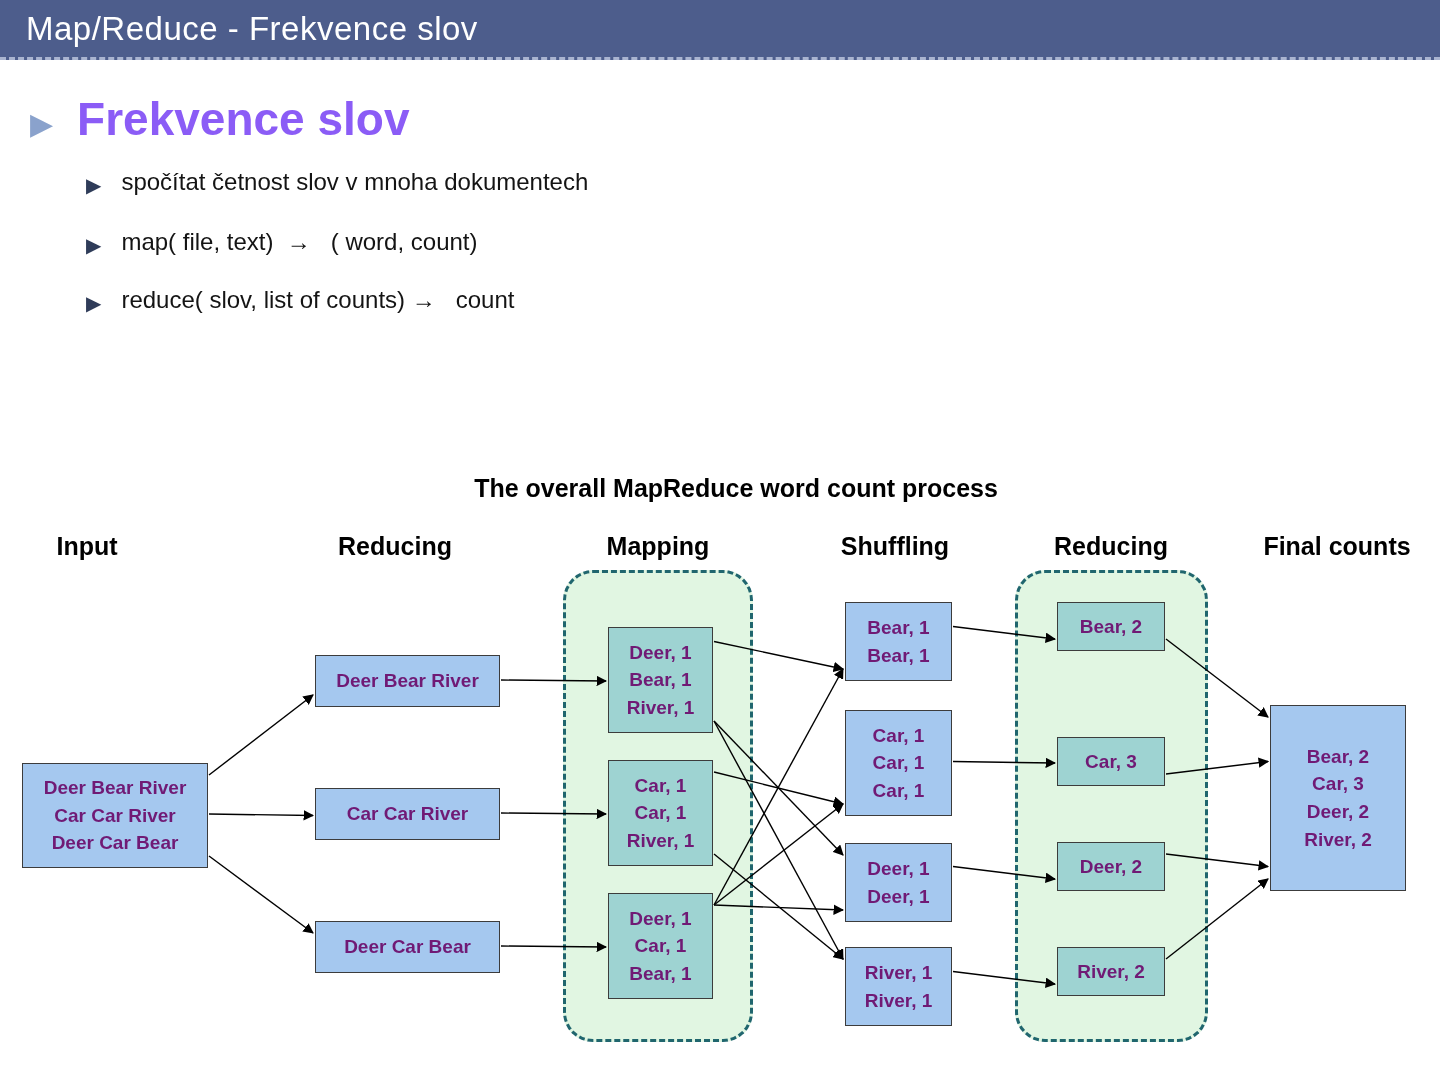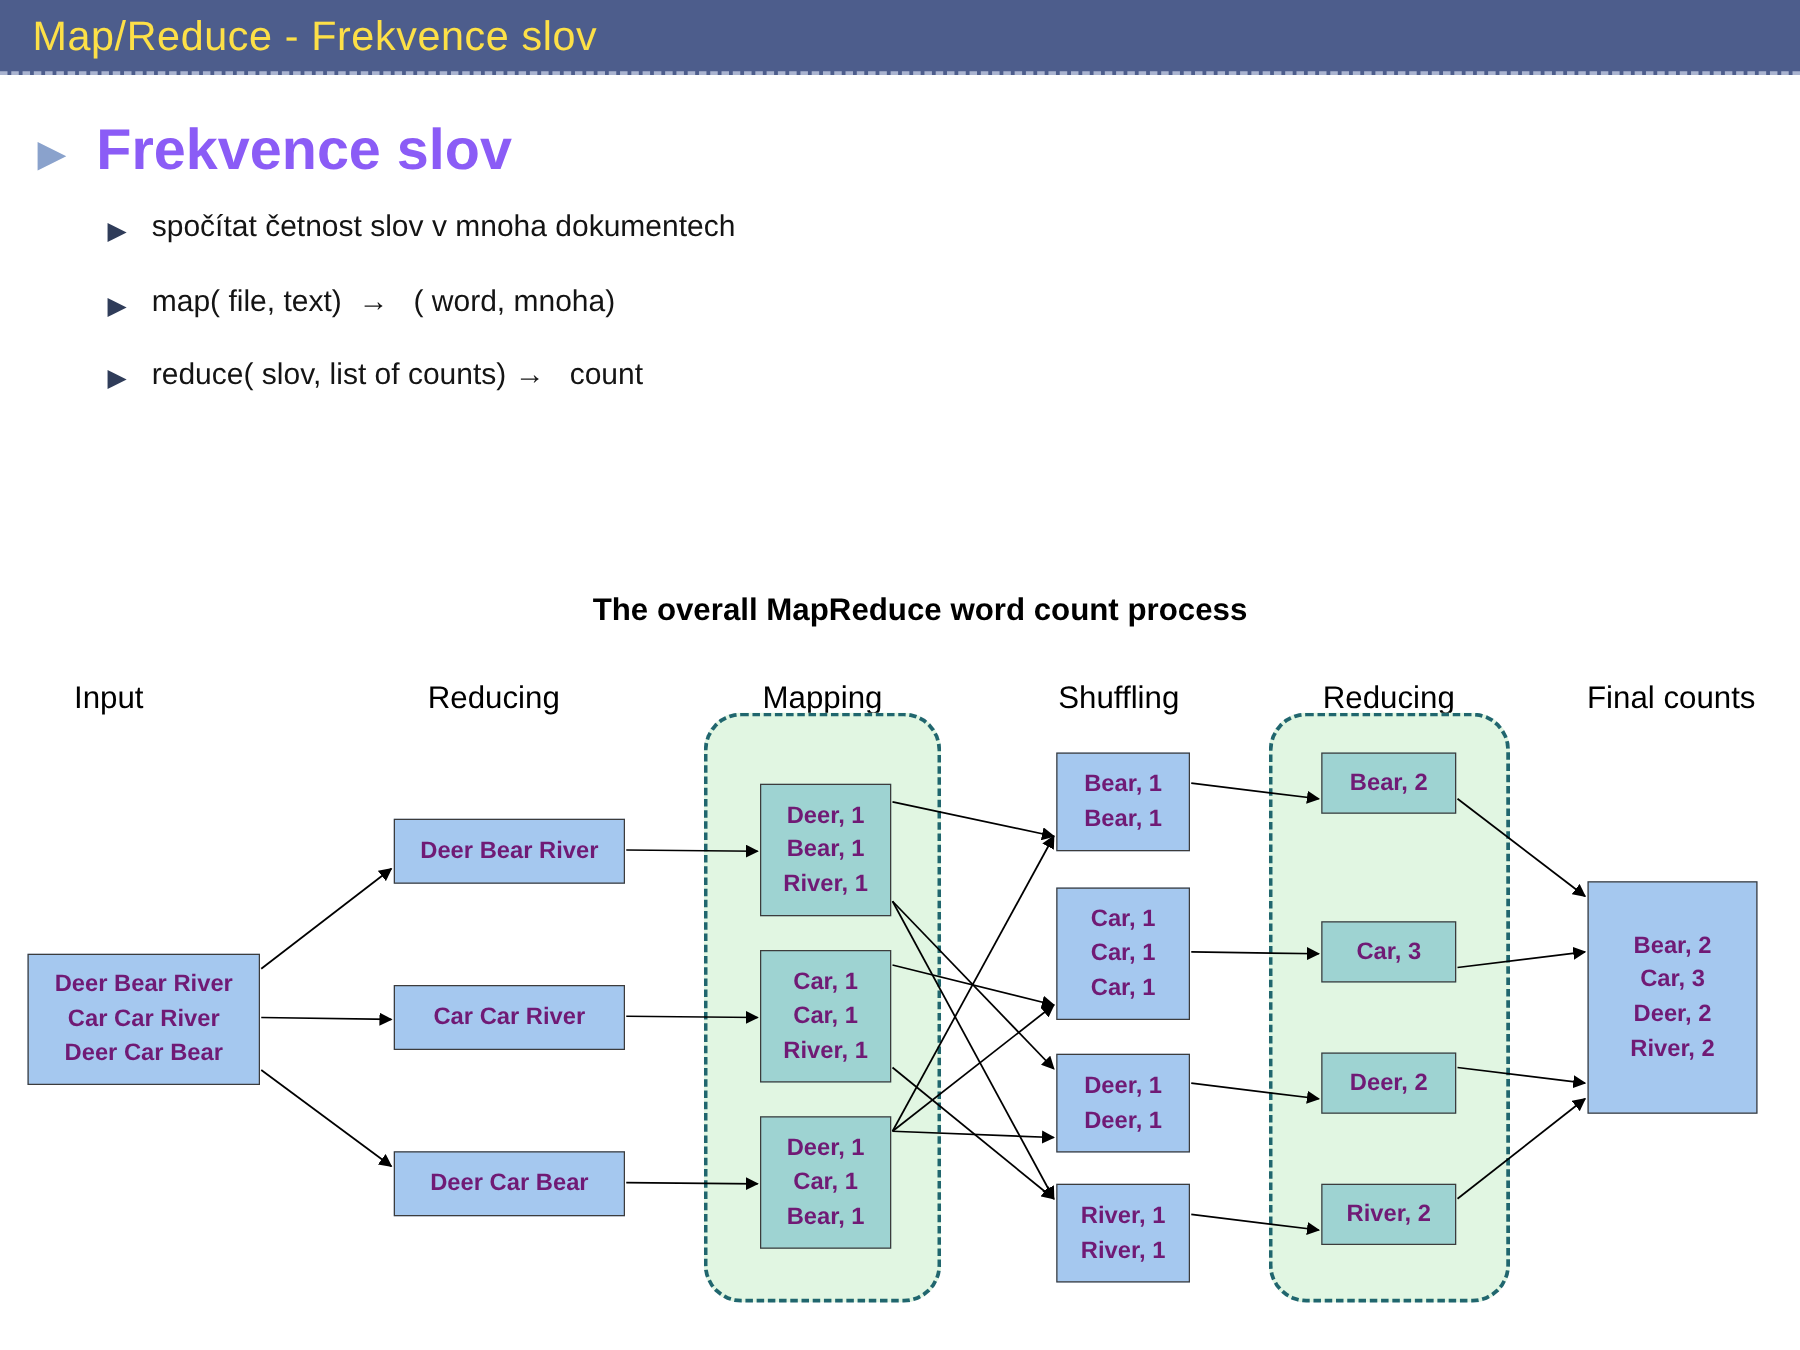--- a/index.html
+++ b/index.html
@@ -6,38 +6,38 @@
   html, body { background: #ffffff; }
   body { font-family: "Liberation Sans", sans-serif; }
   #slide { position: relative; width: 1440px; height: 1080px; background: #ffffff; overflow: hidden; }
 
   
   .titlebar {
     position: absolute; top: 0; left: 0; width: 100%; height: 60px;
     background: #4d5d8c; border-bottom: 3px dashed #aab4d0;
     display: flex; align-items: center; padding: 0 26px;
   }
-  .titlebar .hdr-text { color: #fde047; font-size: 33px; letter-spacing: 0.5px; }
+  .titlebar .hdr-text { color: #ffffff; font-size: 33px; letter-spacing: 0.5px; }
 
   
   .title-row { position: absolute; top: 94px; left: 30px; display: flex; align-items: flex-start; gap: 24px; }
   .l1-bullet { color: #8aa2cc; font-size: 30px; line-height: 1; margin-top: 15px; }
   .slide-title { font-size: 46px; font-weight: 700; color: #8b5cf6; line-height: 1.1; }
 
   
   .bullet-item { position: absolute; left: 86px; display: flex; align-items: flex-start; gap: 20px; }
   .bullet-item.b1 { top: 166px; }
   .bullet-item.b2 { top: 226px; }
   .bullet-item.b3 { top: 284px; }
   .l2-bullet { font-size: 20px; color: #2f3c59; margin-top: 9px; line-height: 1; }
   .bullet-text { font-size: 24px; color: #141414; white-space: pre; line-height: 1.3; }
 
   
   .dg-title { position: absolute; top: 474px; left: 0; width: 1432px; text-align: center; font-size: 25px; font-weight: 700; color: #000; margin-left: 20px; }
-  .col-label { position: absolute; top: 544px; transform: translateX(-50%); font-size: 25px; font-weight: 400; color: #000; white-space: nowrap; }
+  .col-label { position: absolute; top: 532px; transform: translateX(-50%); font-size: 25px; font-weight: 700; color: #000; white-space: nowrap; }
   .col-input   { left: 87px; }
   .col-split   { left: 395px; }
   .col-map     { left: 658px; }
   .col-shuffle { left: 895px; }
   .col-reduce  { left: 1111px; }
   .col-final   { left: 1337px; }
 
   .phase { position: absolute; border: 3px dashed #20666e; border-radius: 30px; background: #e1f6e2; }
   .phase.mapping  { left: 563px;  top: 570px; width: 190px; height: 472px; }
   .phase.reducing { left: 1015px; top: 570px; width: 193px; height: 472px; }
@@ -66,21 +66,21 @@
     <span class="l1-bullet">▶</span>
     <h1 class="slide-title">Frekvence slov</h1>
   </div>
 
   <div class="bullet-item b1">
     <span class="l2-bullet">▶</span>
     <span class="bullet-text">spočítat četnost slov v mnoha dokumentech</span>
   </div>
   <div class="bullet-item b2">
     <span class="l2-bullet">▶</span>
-    <span class="bullet-text">map( file, text)  →   ( word, mnoha)</span>
+    <span class="bullet-text">map( file, text)  →   ( word, count)</span>
   </div>
   <div class="bullet-item b3">
     <span class="l2-bullet">▶</span>
     <span class="bullet-text">reduce( slov, list of counts) →   count</span>
   </div>
 
   <div class="dg-title">The overall MapReduce word count process</div>
 
   <div class="col-label col-input">Input</div>
   <div class="col-label col-split">Reducing</div>

